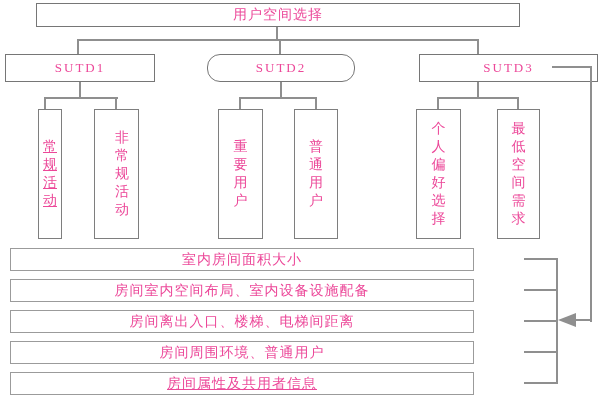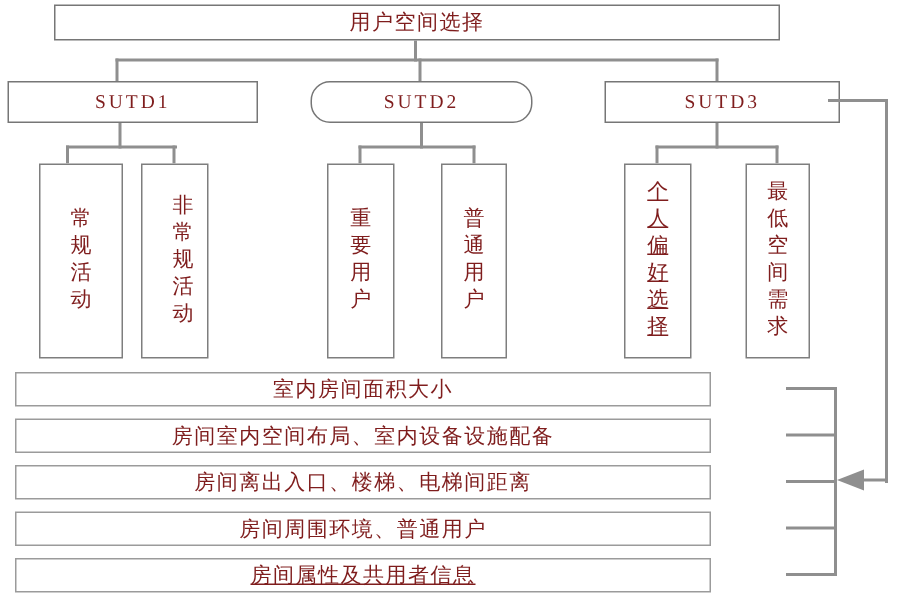--- a/index.html
+++ b/index.html
@@ -1,18 +1,18 @@
 <!DOCTYPE html>
 <html><head>
 <meta charset="utf-8">
 <style>
   html,body{margin:0;padding:0;background:#fff;}
   #canvas{
     position:relative;width:600px;height:400px;background:#ffffff;
-    font-family:"Liberation Serif","DejaVu Serif",serif;color:#7f1d1d;overflow:hidden;
+    font-family:"Liberation Serif","DejaVu Serif",serif;color:#ec4899;overflow:hidden;
   }
   .box{
     position:absolute;box-sizing:border-box;background:#fff;
     border:1px solid #767676;display:flex;align-items:center;justify-content:center;
   }
   .hnode{font-size:14px;letter-spacing:1px;white-space:nowrap;}
   .sutd{font-size:13px;letter-spacing:2px;}
   .vbox{border:1px solid #7e7e7e;}
   .vtext{
     width:15px;font-size:14px;line-height:18px;text-align:center;
@@ -38,58 +38,58 @@
   <div class="box hnode" style="left:36px;top:3px;width:484px;height:24px;">
     <span>用户空间选择</span>
   </div>
 
   <div class="line" style="left:276px;top:27px;width:2px;height:14px;"></div>
   <div class="line" style="left:77px;top:39px;width:402px;height:2px;"></div>
   <div class="line" style="left:77px;top:39px;width:2px;height:15px;"></div>
   <div class="line" style="left:279px;top:39px;width:2px;height:15px;"></div>
   <div class="line" style="left:477px;top:39px;width:2px;height:16px;"></div>
 
-  <div class="box sutd" style="left:5px;top:54px;width:167px;height:28px;">
+  <div class="box sutd" style="left:5px;top:54px;width:150px;height:28px;">
     <span>SUTD1</span>
   </div>
   <div class="box sutd" style="left:207px;top:54px;width:148px;height:28px;border-radius:13px;">
     <span>SUTD2</span>
   </div>
-  <div class="box sutd" style="left:403px;top:54px;width:157px;height:28px;">
+  <div class="box sutd" style="left:419px;top:54px;width:179px;height:28px;">
     <span>SUTD3</span>
   </div>
 
   <div class="line" style="left:79px;top:82px;width:2px;height:17px;"></div>
   <div class="line" style="left:44px;top:97px;width:74px;height:2px;"></div>
   <div class="line" style="left:44px;top:97px;width:2px;height:12px;"></div>
   <div class="line" style="left:115px;top:97px;width:2px;height:12px;"></div>
 
   <div class="line" style="left:280px;top:82px;width:2px;height:17px;"></div>
   <div class="line" style="left:239px;top:97px;width:78px;height:2px;"></div>
   <div class="line" style="left:239px;top:97px;width:2px;height:12px;"></div>
   <div class="line" style="left:315px;top:97px;width:2px;height:12px;"></div>
 
   <div class="line" style="left:477px;top:82px;width:2px;height:17px;"></div>
   <div class="line" style="left:437px;top:97px;width:82px;height:2px;"></div>
   <div class="line" style="left:437px;top:97px;width:2px;height:12px;"></div>
   <div class="line" style="left:517px;top:97px;width:2px;height:12px;"></div>
 
-  <div class="box vbox" style="left:26px;top:109px;width:56px;height:130px;">
+  <div class="box vbox" style="left:38px;top:109px;width:24px;height:130px;text-decoration:underline;">
     <div class="vtext">常规活动</div>
   </div>
   <div class="box vbox" style="left:94px;top:109px;width:45px;height:130px;padding-left:11px;">
     <div class="vtext">非常规活动</div>
   </div>
   <div class="box vbox" style="left:218px;top:109px;width:45px;height:130px;">
     <div class="vtext">重要用户</div>
   </div>
   <div class="box vbox" style="left:294px;top:109px;width:44px;height:130px;">
     <div class="vtext">普通用户</div>
   </div>
-  <div class="box vbox" style="left:416px;top:109px;width:45px;height:130px;text-decoration:underline;">
+  <div class="box vbox" style="left:416px;top:109px;width:45px;height:130px;">
     <div class="vtext">个人偏好选择</div>
   </div>
   <div class="box vbox" style="left:497px;top:109px;width:43px;height:130px;">
     <div class="vtext">最低空间需求</div>
   </div>
 
   <div class="bar" style="top:248px;">
     <span>室内房间面积大小</span>
   </div>
   <div class="bar" style="top:279px;">

